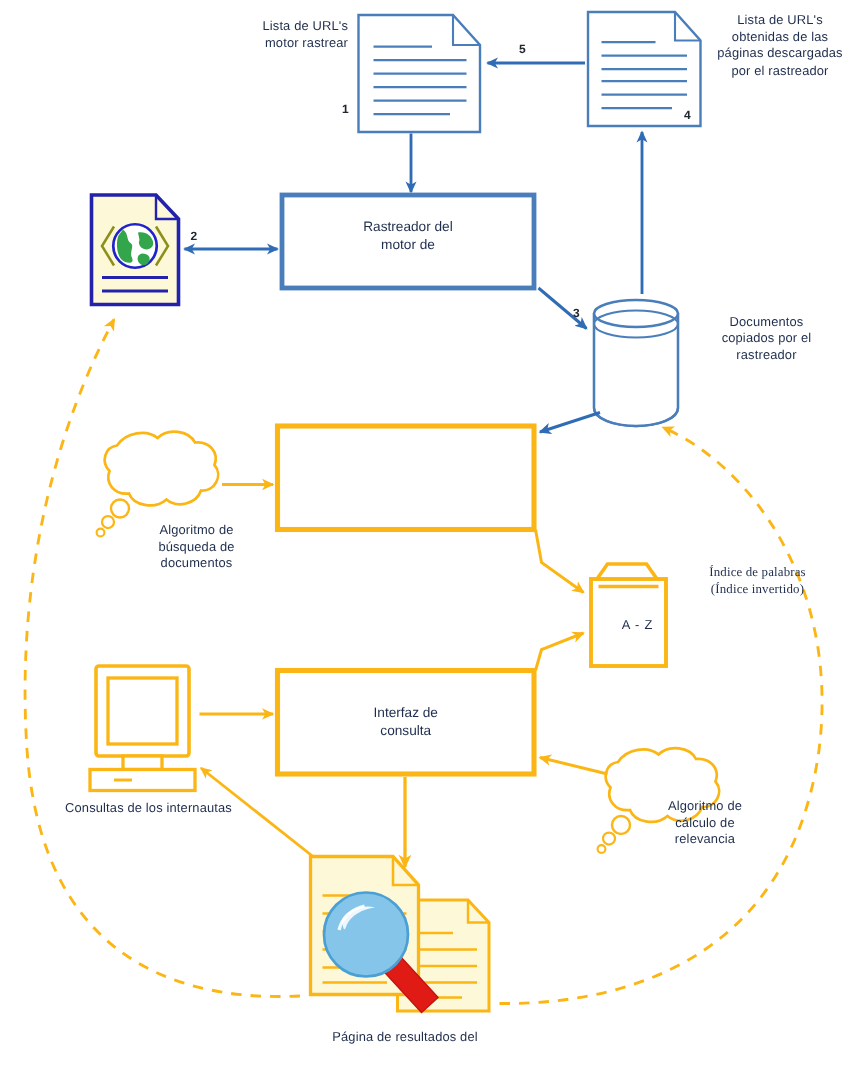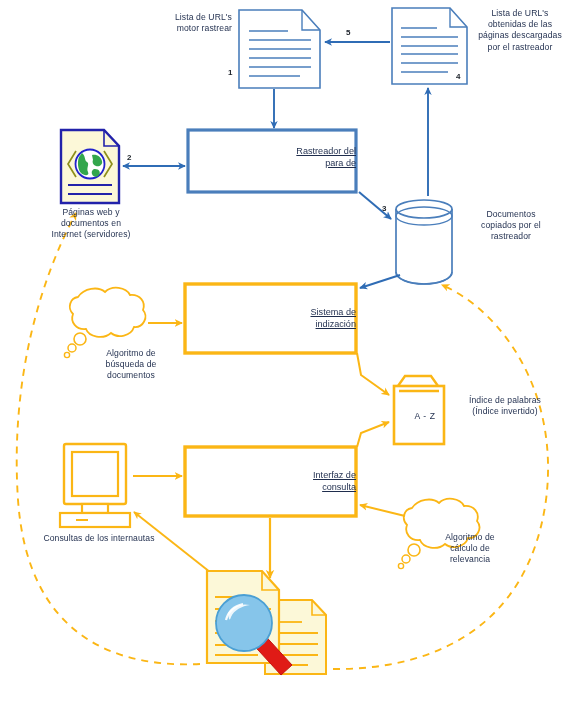--- a/index.html
+++ b/index.html
@@ -5,21 +5,21 @@
   html,body{margin:0;padding:0;background:#ffffff;}
   body{width:572px;height:713px;position:relative;overflow:hidden;
        font-family:"Liberation Sans","DejaVu Sans",sans-serif;}
   #stage{position:absolute;left:0;top:0;width:572px;height:539px;}
   svg#canvas{position:absolute;left:0;top:0;width:572px;height:713px;}
   .lbl{position:absolute;color:#1f2d4d;font-size:8.6px;line-height:11.2px;
        text-align:center;letter-spacing:.1px;}
   .lbl.left{text-align:right;}
   .lbl.rt{text-align:left;}
   .boxtxt{position:absolute;color:#1f2d4d;font-size:9.1px;line-height:12px;
-          text-align:right;width:100%;text-decoration:underline;}
+          text-align:center;width:100%;}
   .num{position:absolute;color:#20262e;font-size:8px;font-weight:bold;}
   .azt{position:absolute;color:#1f2d4d;font-size:8.6px;letter-spacing:.6px;}
 </style>
 </head>
 <body>
 
 <div id="stage">
 
   <svg id="canvas" viewBox="0 0 572 713">
     <defs>
@@ -199,68 +199,60 @@
   <div class="lbl rt" style="left:470px;top:8px;width:100px;text-align:center;">
     <div>Lista de URL's</div>
     <div>obtenidas de las</div>
     <div>páginas descargadas</div>
     <div>por el rastreador</div>
   </div>
   <div class="num" style="left:456px;top:72px;">4</div>
 
   <div class="num" style="left:346px;top:28px;">5</div>
 
-  <div class="lbl" style="left:26px;top:207px;width:130px;">
-    <div>Páginas web y</div>
-    <div>documentos en</div>
-    <div>Internet (servidores)</div>
-  </div>
   <div class="num" style="left:127px;top:153px;">2</div>
 
   <div style="position:absolute;left:188px;top:145px;width:168px;">
     <div class="boxtxt" style="position:static;">Rastreador del</div>
-    <div class="boxtxt" style="position:static;">para de</div>
+    <div class="boxtxt" style="position:static;">motor de</div>
   </div>
 
   <div class="lbl" style="left:459px;top:209px;width:104px;">
     <div>Documentos</div>
     <div>copiados  por el</div>
     <div>rastreador</div>
   </div>
   <div class="num" style="left:382px;top:204px;">3</div>
 
-  <div style="position:absolute;left:185px;top:306px;width:171px;">
-    <div class="boxtxt" style="position:static;">Sistema de</div>
-    <div class="boxtxt" style="position:static;">indización</div>
-  </div>
 
   <div class="lbl" style="left:78px;top:348px;width:106px;">
     <div>Algoritmo de</div>
     <div>búsqueda de</div>
     <div>documentos</div>
   </div>
 
   <div class="azt" style="left:405px;top:411px;width:40px;text-align:center;">A - Z</div>
 
-  <div class="lbl" style="left:450px;top:395px;width:110px;">
+  <div class="lbl" style="left:450px;top:376px;width:110px;font-family:Liberation Serif, serif;">
     <div>Índice de palabras</div>
     <div>(Índice invertido)</div>
   </div>
 
   <div style="position:absolute;left:185px;top:469px;width:171px;">
     <div class="boxtxt" style="position:static;">Interfaz de</div>
     <div class="boxtxt" style="position:static;">consulta</div>
   </div>
 
   <div class="lbl" style="left:26px;top:533px;width:146px;">
     <div>Consultas de los internautas</div>
   </div>
 
   <div class="lbl" style="left:420px;top:532px;width:100px;">
     <div>Algoritmo de</div>
     <div>cálculo de</div>
     <div>relevancia</div>
   </div>
 
   <div class="lbl" style="left:185px;top:686px;width:170px;">
+    <div>Página de resultados del</div>
   </div>
 
 </div>
 
 </body></html>

